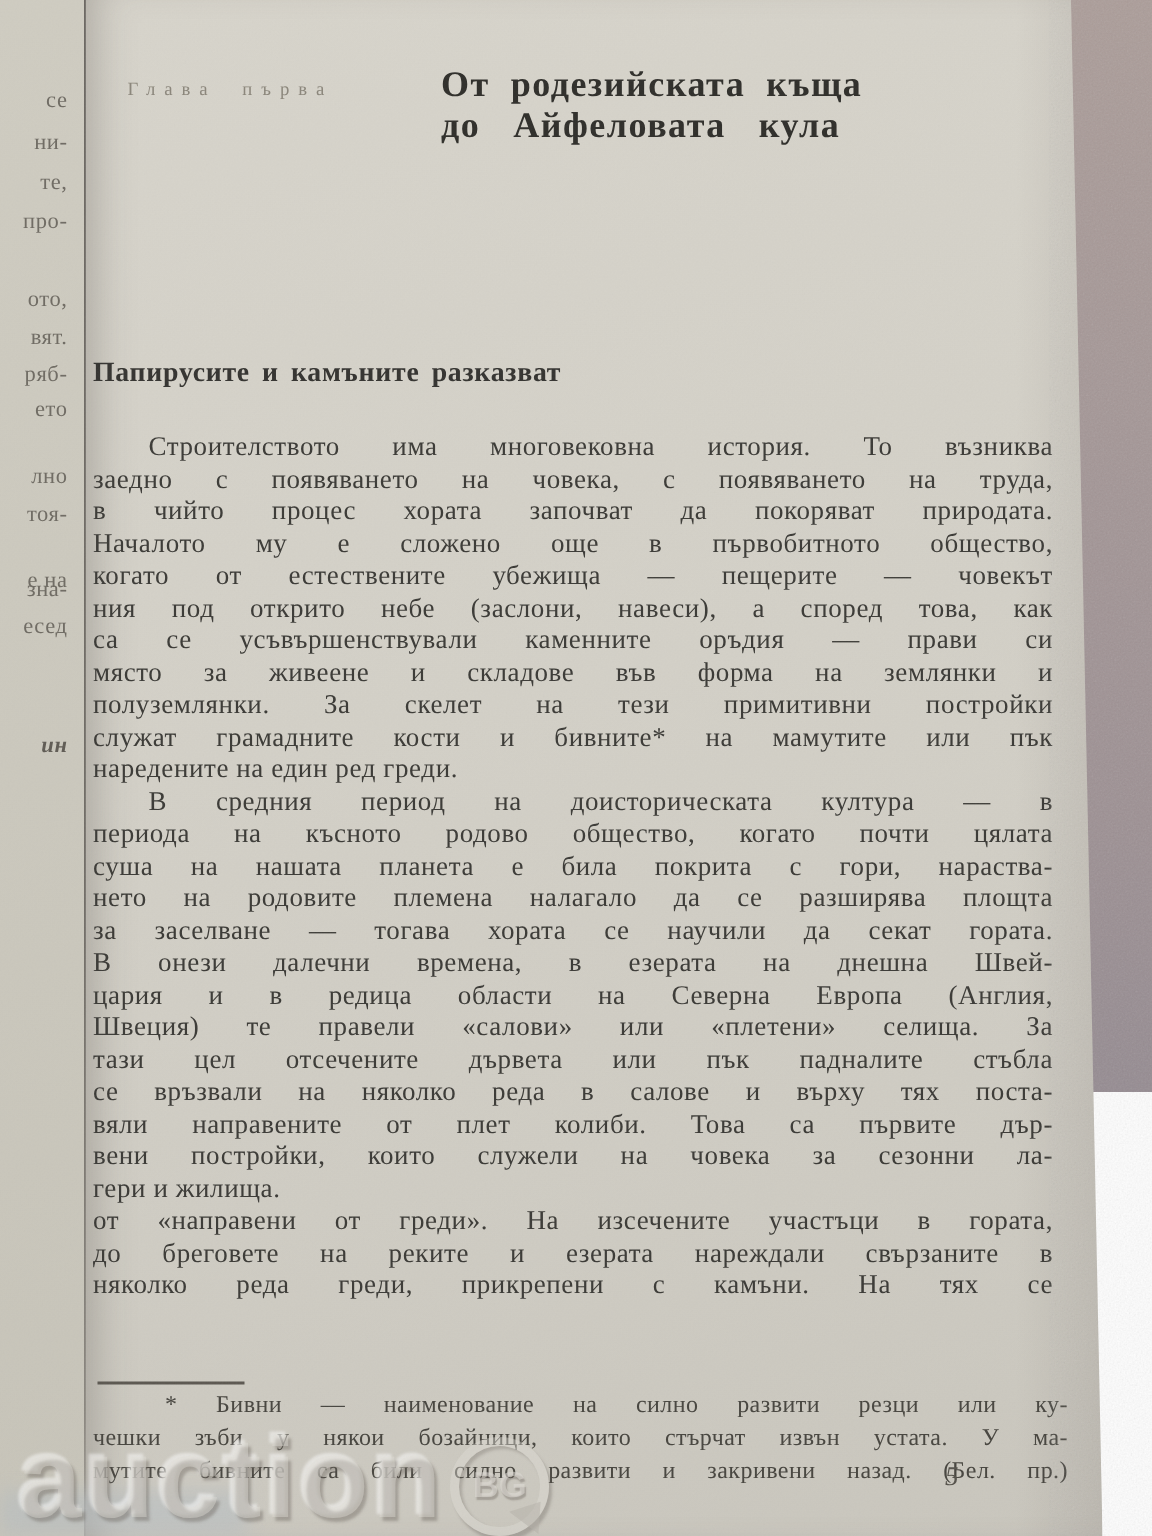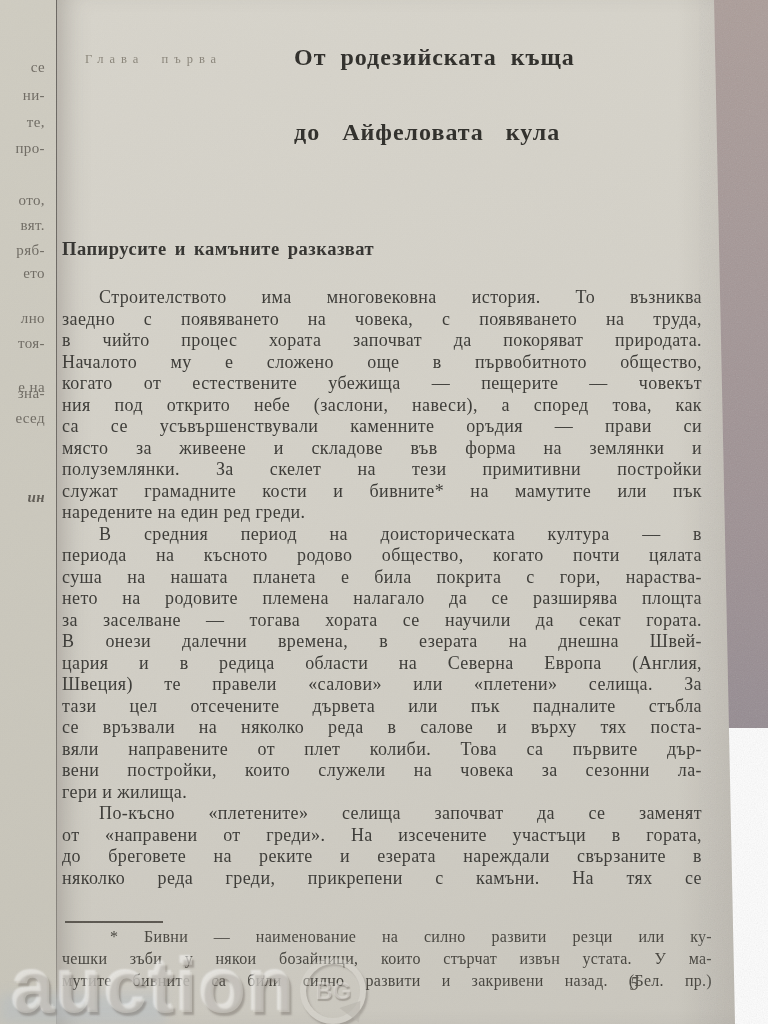--- a/index.html
+++ b/index.html
@@ -22,21 +22,21 @@
              clip-path:polygon(0 0,657px 0,678px 1024px,0 1024px);
              background:linear-gradient(168deg,#d7d4cb 0%,#d3d0c7 45%,#cfccc3 72%,#c9c6bd 100%);
              box-shadow:inset 22px 0 26px -16px rgba(95,90,84,.35);}
   .page-shade{position:absolute;right:0;top:0;width:60px;height:100%;
               background:linear-gradient(to right,rgba(120,110,104,0),rgba(120,110,104,.18));}
   .chapter-label{position:absolute;left:28px;top:52px;font-size:12.5px;color:#8b867b;
                  letter-spacing:6px;word-spacing:8px;white-space:nowrap;}
   .title{position:absolute;left:237px;top:44px;font-weight:bold;font-size:24px;
          line-height:27px;color:#2f2e2a;letter-spacing:1px;white-space:nowrap;}
   .title .t1{word-spacing:7px;}
-  .title .t2{word-spacing:15px;margin-top:48px;}
+  .title .t2{word-spacing:15px;}
   .section-heading{position:absolute;left:5px;top:239px;font-weight:bold;font-size:18.5px;
                    color:#343330;letter-spacing:.5px;word-spacing:3px;white-space:nowrap;}
   .body{position:absolute;left:5px;top:287px;width:640px;font-size:18px;
         line-height:21.5px;color:#3b3a36;letter-spacing:.4px;}
   .body .line{text-align:justify;text-align-last:justify;height:21.5px;overflow:visible;}
   .body .line.ind{text-indent:37px;}
   .body .line.end{text-align:left;text-align-last:left;}
   .fn-rule{position:absolute;left:8px;top:921px;width:98px;height:2px;background:#5b5750;}
   .footnote{position:absolute;left:5px;top:926px;width:650px;font-size:16px;
             line-height:21.8px;color:#47453f;letter-spacing:.3px;}
@@ -116,21 +116,20 @@
         <div class="line">нето на родовите племена налагало да се разширява площта</div>
         <div class="line">за заселване — тогава хората се научили да секат гората.</div>
         <div class="line">В онези далечни времена, в езерата на днешна Швей-</div>
         <div class="line">цария и в редица области на Северна Европа (Англия,</div>
         <div class="line">Швеция) те правели «салови» или «плетени» селища. За</div>
         <div class="line">тази цел отсечените дървета или пък падналите стъбла</div>
         <div class="line">се връзвали на няколко реда в салове и върху тях поста-</div>
         <div class="line">вяли направените от плет колиби. Това са първите дър-</div>
         <div class="line">вени постройки, които служели на човека за сезонни ла-</div>
         <div class="line end">гери и жилища.</div>
-        <div class="line ind">По-късно «плетените» селища започват да се заменят</div>
         <div class="line">от «направени от греди». На изсечените участъци в гората,</div>
         <div class="line">до бреговете на реките и езерата нареждали свързаните в</div>
         <div class="line">няколко реда греди, прикрепени с камъни. На тях се</div>
       </div>
 
     <div class="fn-rule"></div>
     <div class="footnote">
       <div class="fline find">* Бивни — наименование на силно развити резци или ку-</div>
       <div class="fline">чешки зъби у някои бозайници, които стърчат извън устата. У ма-</div>
       <div class="fline">мутите бивните са били силно развити и закривени назад. (Бел. пр.)</div>

